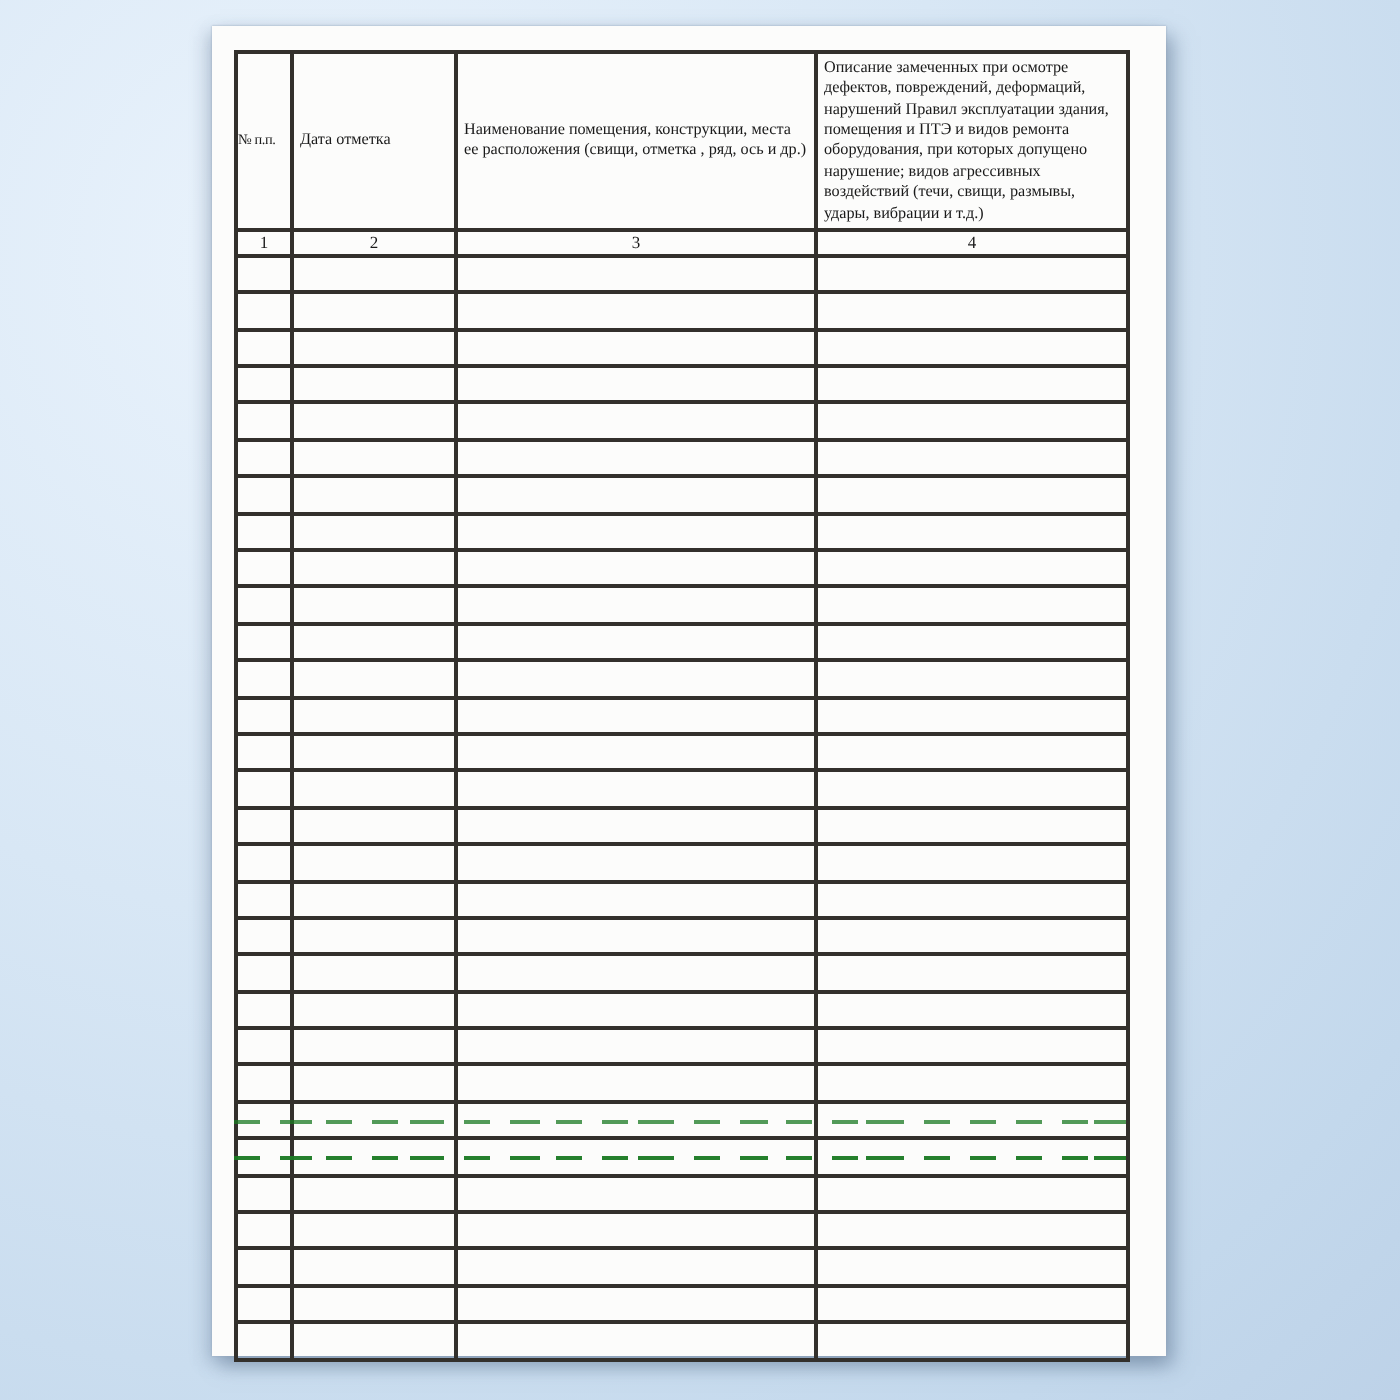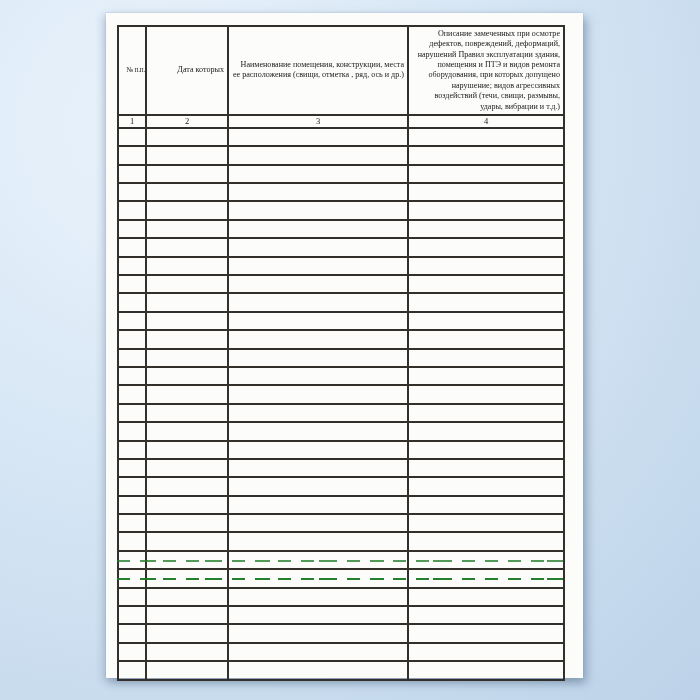--- a/index.html
+++ b/index.html
@@ -30,21 +30,21 @@
   }
   col.c1{width:28px;} col.c2{width:82px;} col.c3{width:180px;} col.c4{width:156px;}
   .journal th,.journal td{
     border:2px solid var(--border);
     padding:0;margin:0;
     font-weight:normal;
     overflow:hidden;
   }
   tr.header-row{height:83px;}
   tr.header-row th{
-    font-size:8.1px;line-height:1.28;text-align:right;vertical-align:middle;
+    font-size:8.1px;line-height:1.28;text-align:left;vertical-align:middle;
     padding:2px 3px;
     margin-top:10px;
   }
   tr.header-row th.h1{font-size:7.2px;letter-spacing:-0.2px;padding:2px 0;}
   tr.number-row{height:13px;}
   tr.number-row td{
     font-size:8.5px;text-align:center;vertical-align:middle;line-height:1;
   }
   tbody.rows tr{height:18.4px;}
   tbody.rows td{background:transparent;}
@@ -70,21 +70,21 @@
   <table class="journal">
     <colgroup>
       <col class="c1">
         <col class="c2">
         <col class="c3">
         <col class="c4">
     </colgroup>
     <thead>
       <tr class="header-row">
           <th class="hdr h1">№ п.п.</th>
-          <th class="hdr h2">Дата которых</th>
+          <th class="hdr h2">Дата отметка</th>
           <th class="hdr h3">Наименование помещения, конструкции, места ее расположения (свищи, отметка , ряд, ось и др.)</th>
           <th class="hdr h4">Описание замеченных при осмотре дефектов, повреждений, деформаций, нарушений Правил эксплуатации здания, помещения и ПТЭ и видов ремонта оборудования, при которых допущено нарушение; видов агрессивных воздействий (течи, свищи, размывы, удары, вибрации и т.д.)</th>
         </tr>
       <tr class="number-row">
           <td>1</td>
           <td>2</td>
           <td>3</td>
           <td>4</td>
         </tr>
     </thead>

